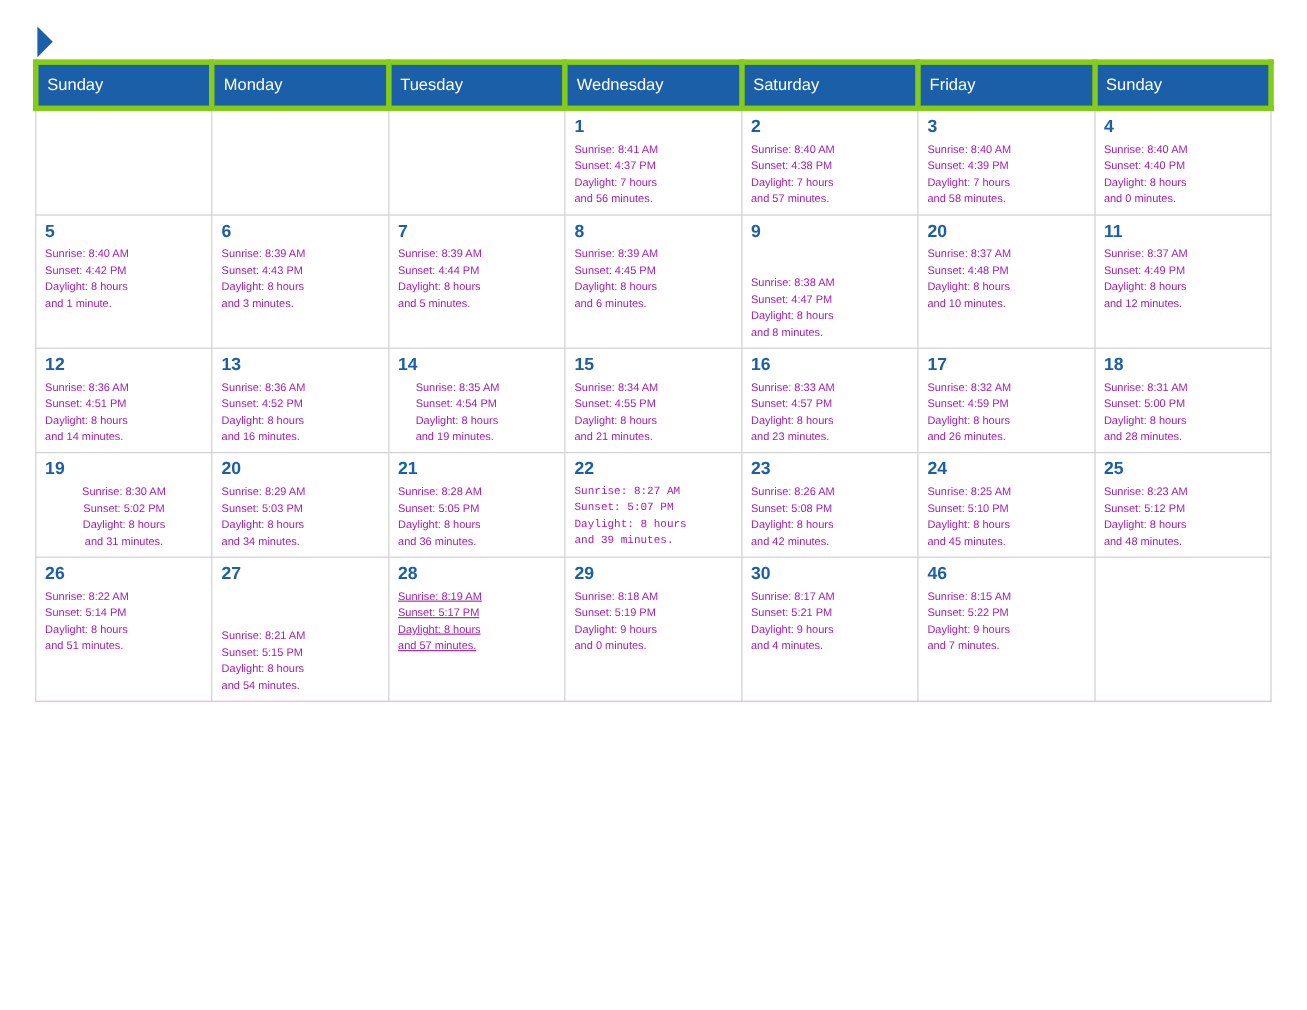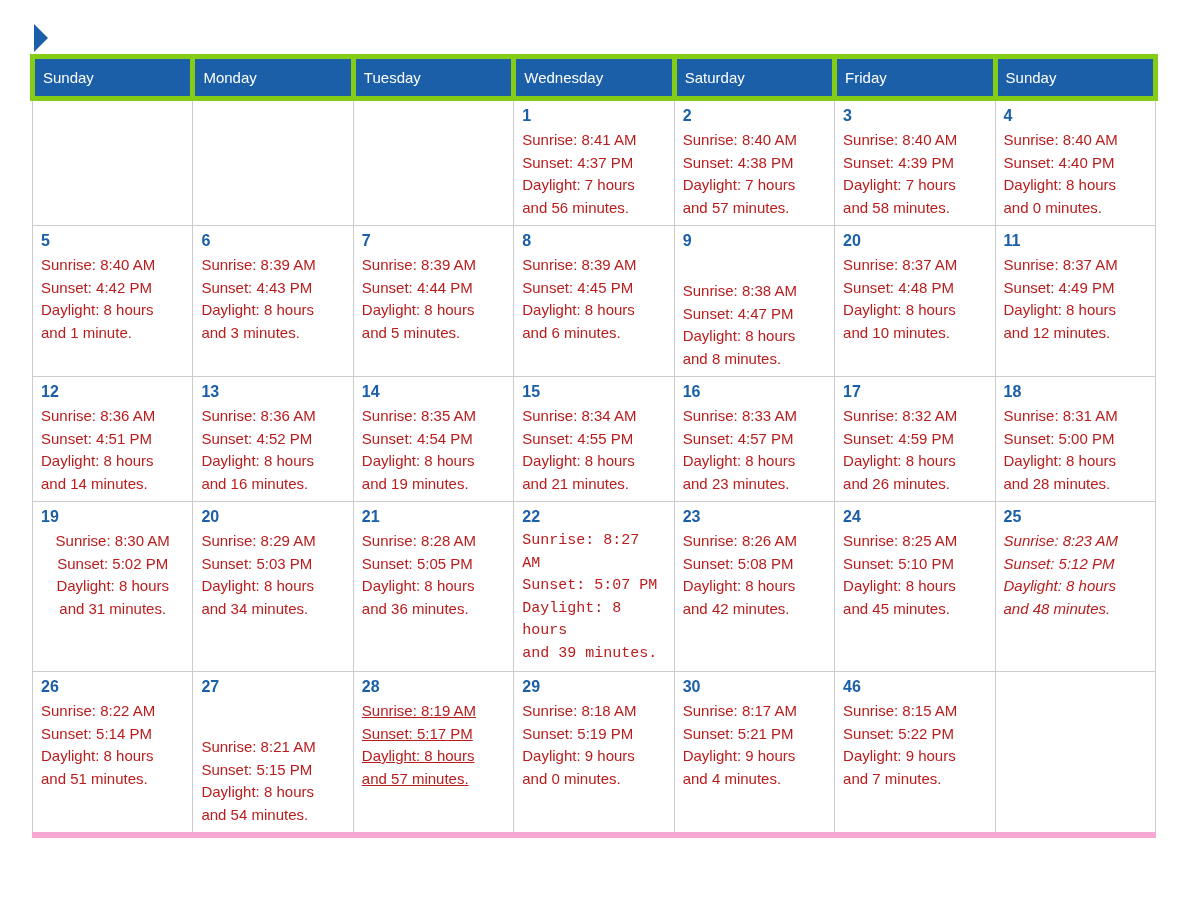--- a/index.html
+++ b/index.html
@@ -76,32 +76,32 @@
       color: #333;
     }
     .day-number {
       font-size: 16px;
       font-weight: bold;
       color: #1a5fa8;
       display: block;
       margin-bottom: 4px;
     }
     .day-info {
-      font-size: 15px;
-      color: #b91c1c;
+      font-size: 10px;
+      color: #a21caf;
       line-height: 1.5;
     }
     .empty-cell {
       background: #fff;
     }
     tr td {
       border-bottom: 2px solid #1a5fa8;
     }
     tr:last-child td {
-      border-bottom: 6px solid #f9a8d4;
+      border-bottom: 1px solid #f9a8d4;
     }
   </style>
 </head>
 <body>
 
 <div class="header-area">
   <div class="logo">
     <span class="logo-text-general"></span>
     <div style="display:flex; flex-direction:column; align-items:flex-start; margin-left:2px;">
       <div style="display:flex; align-items:center;">
@@ -223,21 +223,21 @@
         </td>
         <td>
           <span class="day-number">13</span>
           <div class="day-info" style="white-space: pre-line;">Sunrise: 8:36 AM
 Sunset: 4:52 PM
 Daylight: 8 hours
 and 16 minutes.</div>
         </td>
         <td>
           <span class="day-number">14</span>
-          <div class="day-info" style="white-space: pre-line;">Sunrise: 8:35 AM
+          <div class="day-info" style="white-space: pre-line; margin-left: 16px;">Sunrise: 8:35 AM
 Sunset: 4:54 PM
 Daylight: 8 hours
 and 19 minutes.</div>
         </td>
         <td>
           <span class="day-number">15</span>
           <div class="day-info" style="white-space: pre-line;">Sunrise: 8:34 AM
 Sunset: 4:55 PM
 Daylight: 8 hours
 and 21 minutes.</div>
@@ -302,21 +302,21 @@
         </td>
         <td>
           <span class="day-number">24</span>
           <div class="day-info" style="white-space: pre-line;">Sunrise: 8:25 AM
 Sunset: 5:10 PM
 Daylight: 8 hours
 and 45 minutes.</div>
         </td>
         <td>
           <span class="day-number">25</span>
-          <div class="day-info" style="white-space: pre-line; font-style: italic;">Sunrise: 8:23 AM
+          <div class="day-info" style="white-space: pre-line;">Sunrise: 8:23 AM
 Sunset: 5:12 PM
 Daylight: 8 hours
 and 48 minutes.</div>
         </td>
       </tr>
       <tr>
         <td>
           <span class="day-number">26</span>
           <div class="day-info" style="white-space: pre-line;">Sunrise: 8:22 AM
 Sunset: 5:14 PM

